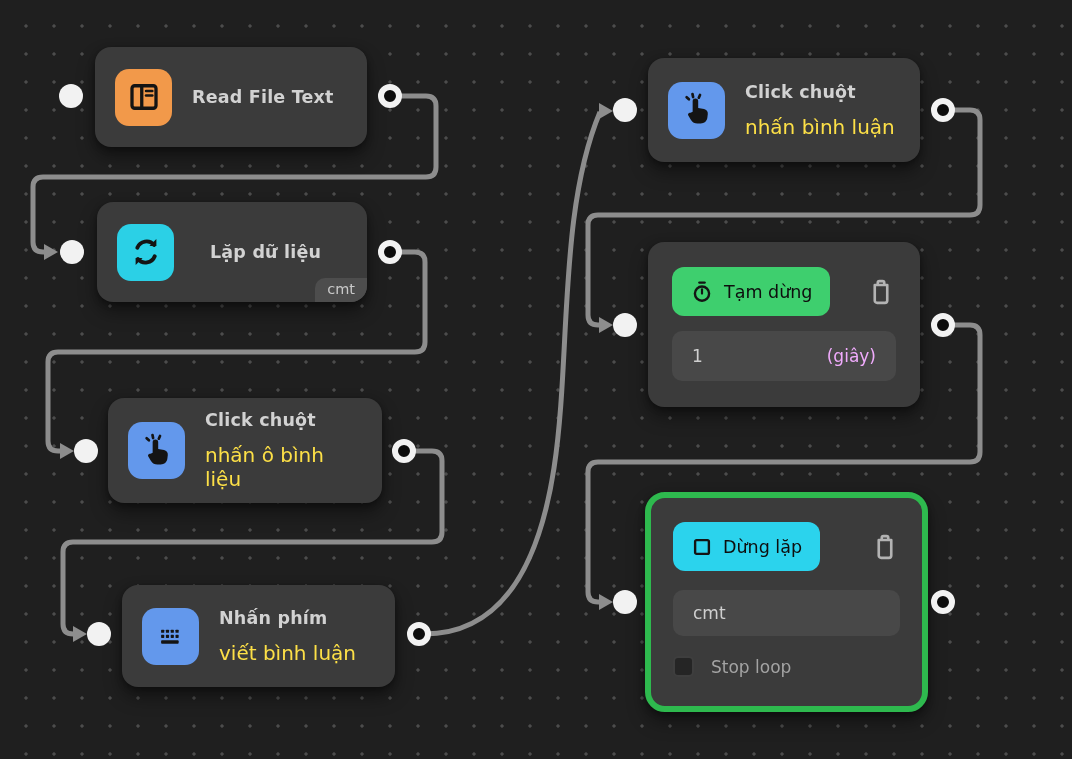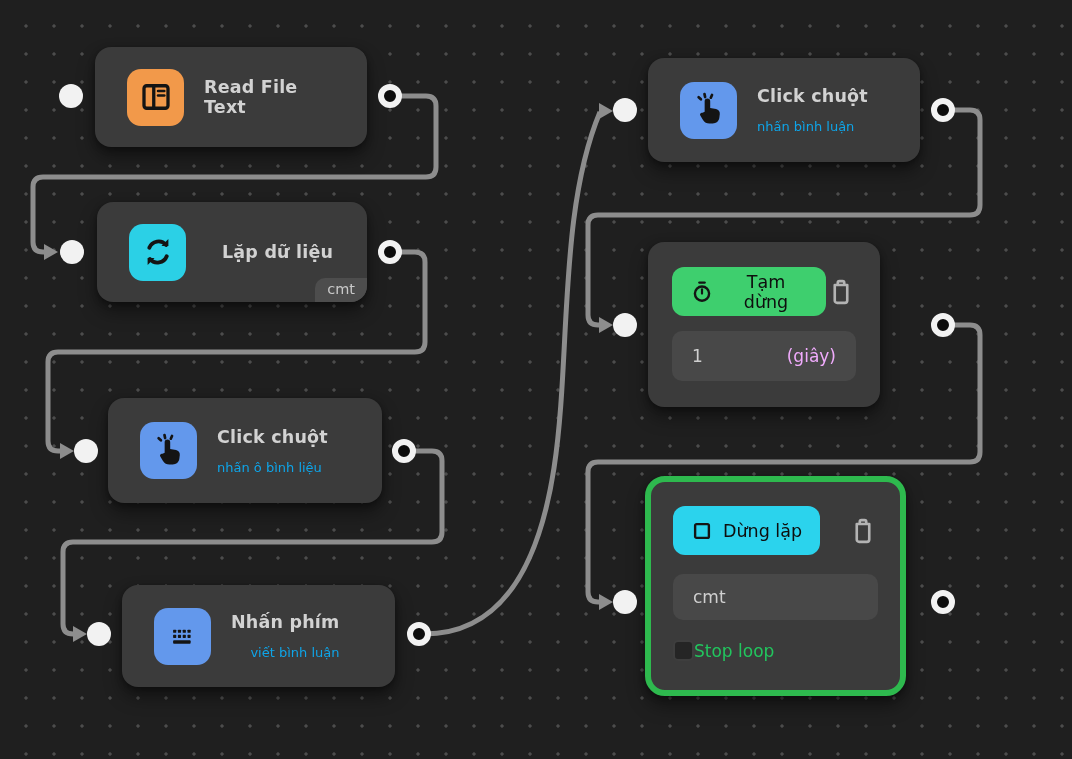--- a/index.html
+++ b/index.html
@@ -12,25 +12,25 @@
   }
   svg.wires{position:absolute;left:0;top:0;z-index:1;}
   svg.wires path{fill:none;stroke:#8d8d8d;stroke-width:5;}
   svg.wires polygon{fill:#8d8d8d;}
 
   .node{
     position:absolute;z-index:2;background:#3b3b3b;border-radius:16px;
     box-shadow:0 10px 18px rgba(0,0,0,.4),0 2px 6px rgba(0,0,0,.35);
     box-sizing:border-box;
   }
-  .node-simple{display:flex;align-items:center;gap:20px;padding:0 32px;}
+  .node-simple{display:flex;align-items:center;gap:20px;padding:0 20px;}
   .icon-box{width:57px;height:57px;border-radius:14px;display:flex;align-items:center;justify-content:center;flex:none;}
   .titles{display:flex;flex-direction:column;justify-content:center;}
   .title{font-size:17.5px;font-weight:600;color:#d2d2d2;letter-spacing:.2px;}
-  .subtitle{font-size:13px;color:#0ea5e9;margin-top:13px;}
+  .subtitle{font-size:20px;color:#fde047;margin-top:13px;}
   .badge{
     position:absolute;right:0;bottom:0;background:#4d4d4d;color:#c9c9c9;
     font-size:14.5px;padding:3px 12px 5px 12px;border-radius:10px 0 16px 0;
   }
 
   .pill-btn{
     display:inline-flex;align-items:center;gap:10px;height:49px;padding:0 18px;
     border:none;border-radius:12px;font-size:17.5px;font-weight:500;color:#0e0e0e;
     font-family:inherit;cursor:pointer;
   }
@@ -38,21 +38,21 @@
   .field{
     height:50px;background:#484848;border-radius:10px;display:flex;align-items:center;
     color:#cfcfcf;font-size:17px;padding:0 20px;box-sizing:border-box;
   }
   .row-between{display:flex;align-items:center;justify-content:space-between;}
   .unit{color:#f0abfc;}
   .checkbox{
     width:21px;height:21px;border-radius:5px;background:#252525;border:2px solid #3e3e3e;
     box-sizing:border-box;cursor:pointer;flex:none;
   }
-  .check-label{font-size:17px;color:#22c55e;margin-left:0;}
+  .check-label{font-size:17px;color:#a3a3a3;margin-left:17px;}
   .selected{border:6px solid #2eb94e;border-radius:20px;}
 
   .port{position:absolute;z-index:3;box-sizing:border-box;width:24px;height:24px;border-radius:50%;cursor:crosshair;}
   .port.solid{background:#f2f2f2;}
   .port.donut{background:#0c0c0c;border:6px solid #f2f2f2;}
 </style>
 </head>
 <body>
 
 <div class="canvas">
@@ -127,21 +127,21 @@
             <path d="M13.2 3.8 14 2"></path>
         </g>
       </svg>
     </div>
     <div class="titles">
       <span class="title">Click chuột</span>
       <span class="subtitle">nhấn ô bình liệu</span>
     </div>
   </div>
 
-  <div class="node node-simple" style="left:122px;top:585px;width:273px;height:102px;text-align:right;">
+  <div class="node node-simple" style="left:122px;top:585px;width:273px;height:102px;">
     <div class="icon-box" style="background:#6398ec">
       <svg viewBox="0 0 24 24" width="36" height="36">
         <g fill="#141414">
           <rect x="5.4" y="7.8" width="2.1" height="2.1" rx=".4"></rect>
             <rect x="8.6" y="7.8" width="2.1" height="2.1" rx=".4"></rect>
             <rect x="11.8" y="7.8" width="2.1" height="2.1" rx=".4"></rect>
             <rect x="15" y="7.8" width="2.1" height="2.1" rx=".4"></rect>
           <rect x="5.4" y="11.2" width="2.1" height="2.1" rx=".4"></rect>
             <rect x="8.6" y="11.2" width="2.1" height="2.1" rx=".4"></rect>
             <rect x="11.8" y="11.2" width="2.1" height="2.1" rx=".4"></rect>
@@ -166,21 +166,21 @@
             <path d="M13.2 3.8 14 2"></path>
         </g>
       </svg>
     </div>
     <div class="titles">
       <span class="title">Click chuột</span>
       <span class="subtitle">nhấn bình luận</span>
     </div>
   </div>
 
-  <div class="node" style="left:648px;top:242px;width:232px;height:165px;padding:25px 24px 0 24px;">
+  <div class="node" style="left:648px;top:242px;width:272px;height:165px;padding:25px 24px 0 24px;">
     <div class="row-between">
       <button class="pill-btn" style="background:#3ecf6e">
         <span style="line-height:0">
           <svg viewBox="0 0 24 24" width="24" height="24">
             <circle cx="12" cy="13.6" r="7.1" stroke="#141414" stroke-width="2.4" fill="none"></circle>
             <path d="M9.4 2.6h5.2" stroke="#141414" stroke-width="2.4" stroke-linecap="round"></path>
             <path d="M12 13.6V9.4" stroke="#141414" stroke-width="2.2" stroke-linecap="round"></path>
           </svg>
         </span>
         <span>Tạm dừng</span>
@@ -195,21 +195,21 @@
           </svg>
         </span>
       </button>
     </div>
     <div class="field row-between" style="margin-top:15px;">
       <span>1</span>
       <span class="unit">(giây)</span>
     </div>
   </div>
 
-  <div class="node selected" style="left:645px;top:476px;width:261px;height:220px;padding:24px 22px 8px 22px;">
+  <div class="node selected" style="left:645px;top:492px;width:283px;height:220px;padding:24px 22px 8px 22px;">
     <div class="row-between">
       <button class="pill-btn" style="background:#2bd3ed">
         <span style="line-height:0">
           <svg viewBox="0 0 24 24" width="22" height="22">
             <rect x="4.5" y="4.5" width="15" height="15" rx="1.6" stroke="#141414" stroke-width="2.6" fill="none"></rect>
           </svg>
         </span>
         <span>Dừng lặp</span>
       </button>
       <button class="trash-btn">

